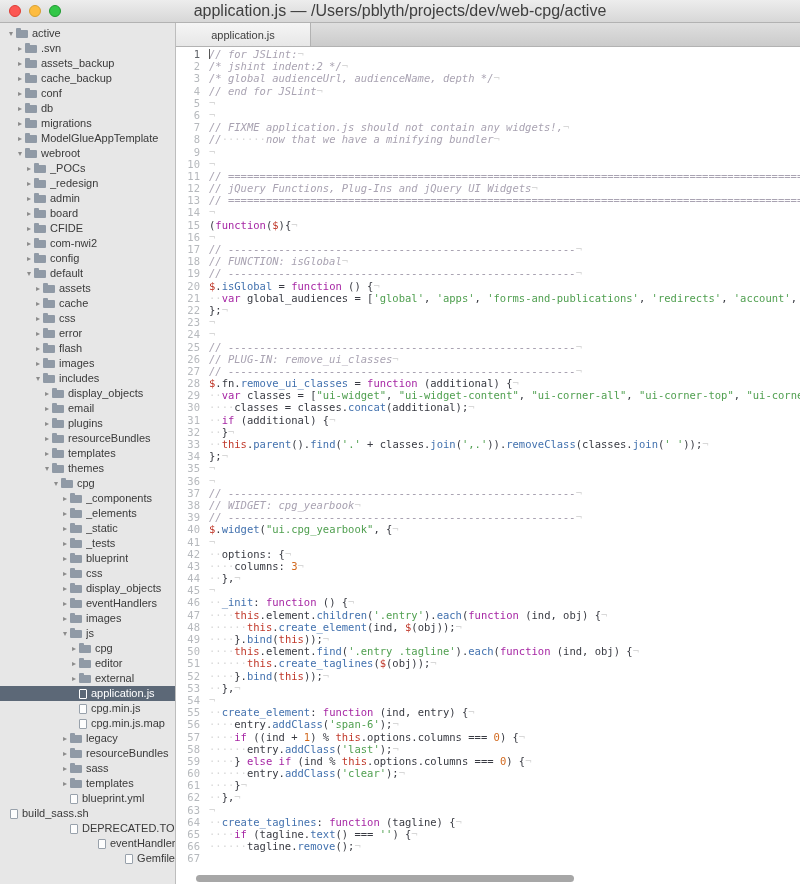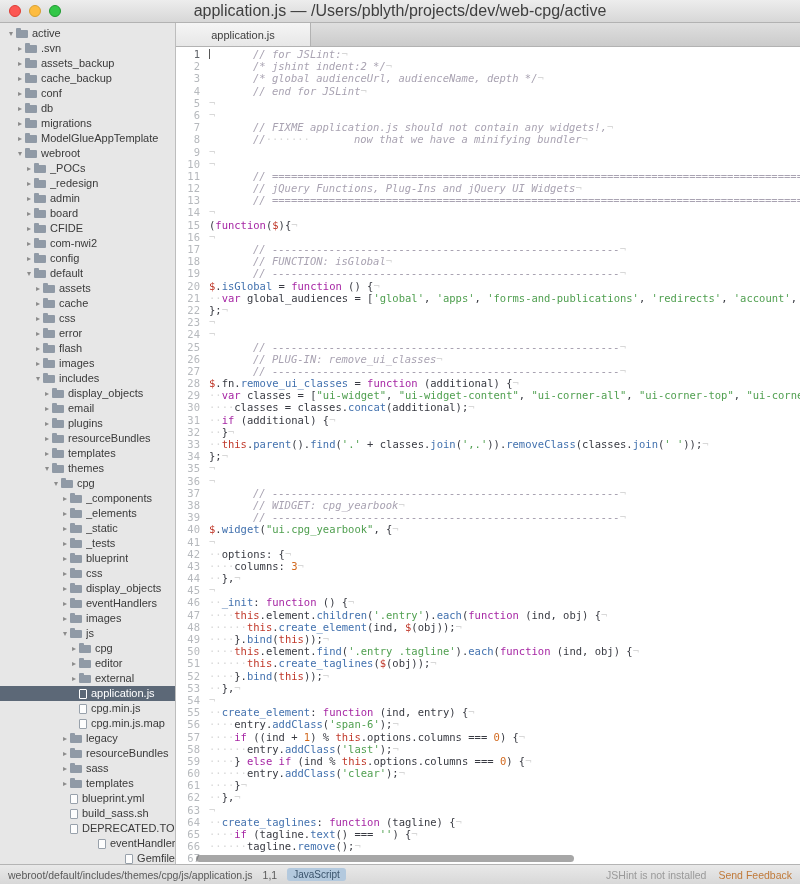--- a/index.html
+++ b/index.html
@@ -50,21 +50,21 @@
 
   .editor{flex:1;min-height:0;background:#ffffff;display:flex;position:relative;
           overflow:hidden;font-family:"DejaVu Sans Mono",monospace;
           font-size:10.5px;line-height:12.2px;padding-top:1px;box-sizing:border-box;}
   .gutter{width:24px;flex:none;text-align:right;padding-right:9px;color:#b6b9bd;}
   .num{height:12.2px;}
   .num.active{color:#5f6368;}
   .code-pane{flex:1;min-width:0;overflow:hidden;}
   .code-line{height:12.2px;white-space:pre;position:relative;color:#383a42;}
   .tok-d{color:#383a42;}
-  .tok-c{color:#a9a3b2;font-style:italic;margin-left:44px;}
+  .tok-c{color:#a9a3b2;font-style:italic;}
   .tok-k{color:#a626a4;}
   .tok-s{color:#4f9f4f;}
   .tok-n{color:#d2691e;}
   .tok-f{color:#4271ae;}
   .tok-r{color:#c0392b;}
   .tok-w{color:#d8d8d8;font-style:normal;}
   .caret{position:absolute;left:0;top:1px;width:1px;height:10px;background:#555;}
   .hscroll{position:absolute;left:20px;bottom:2px;width:378px;height:7px;
            border-radius:4px;background:rgba(60,60,60,0.45);}
 
@@ -348,21 +348,21 @@
         <div class="tree-row" style="padding-left: 60px;">
           <span class="tri">▸</span>
           <span class="folder-icon"></span>
           <span class="tree-label">templates</span>
         </div>
         <div class="tree-row" style="padding-left: 60px;">
           <span class="tri"></span>
           <span class="file-icon"></span>
           <span class="tree-label">blueprint.yml</span>
         </div>
-        <div class="tree-row" style="padding-left: 60px;">
+        <div class="tree-row" style="">
           <span class="tri"></span>
           <span class="file-icon"></span>
           <span class="tree-label">build_sass.sh</span>
         </div>
         <div class="tree-row" style="padding-left: 60px;">
           <span class="tri"></span>
           <span class="file-icon"></span>
           <span class="tree-label">DEPRECATED.TODO</span>
         </div>
         <div class="tree-row" style="padding-left: 60px; margin-left: 28px;">
@@ -518,23 +518,14 @@
             <div class="code-line"><span class="tok-w">¬</span></div>
             <div class="code-line"><span class="tok-w">··</span><span class="tok-f">create_taglines</span><span class="tok-d">: </span><span class="tok-k">function</span><span class="tok-d"> (tagline) {</span><span class="tok-w">¬</span></div>
             <div class="code-line"><span class="tok-w">····</span><span class="tok-k">if</span><span class="tok-d"> (tagline.</span><span class="tok-f">text</span><span class="tok-d">() === </span><span class="tok-s">''</span><span class="tok-d">) {</span><span class="tok-w">¬</span></div>
             <div class="code-line"><span class="tok-w">······</span><span class="tok-d">tagline.</span><span class="tok-f">remove</span><span class="tok-d">();</span><span class="tok-w">¬</span></div>
           </div>
         <div class="hscroll"></div>
       </div>
     </div>
   </div>
 
-  <div class="statusbar">
-    <span class="sb-path">webroot/default/includes/themes/cpg/js/application.js</span>
-    <span class="sb-pos">1,1</span>
-    <span class="sb-grammar">JavaScript</span>
-    <div class="sb-right">
-      <span class="sb-jshint">JSHint is not installed</span>
-      <span class="sb-feedback">Send Feedback</span>
-    </div>
-  </div>
 
 </div>
 
 </body></html>

